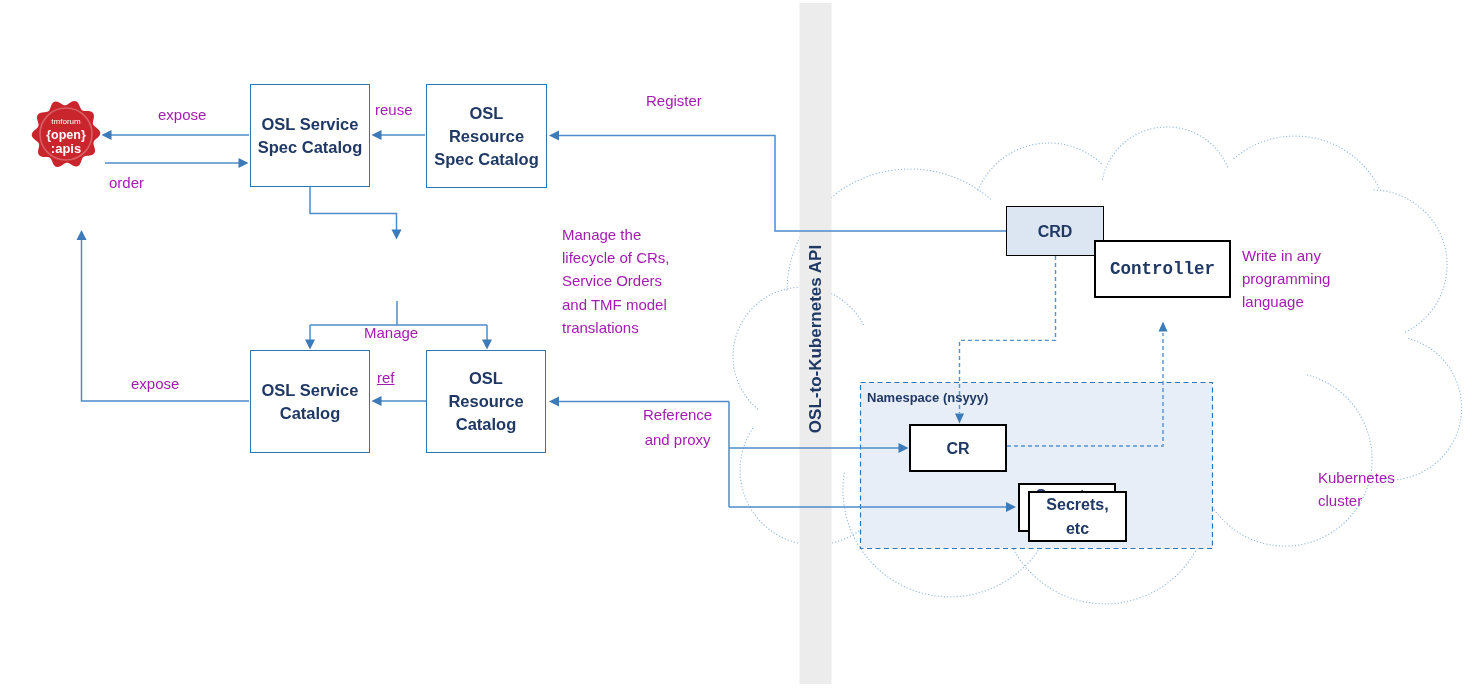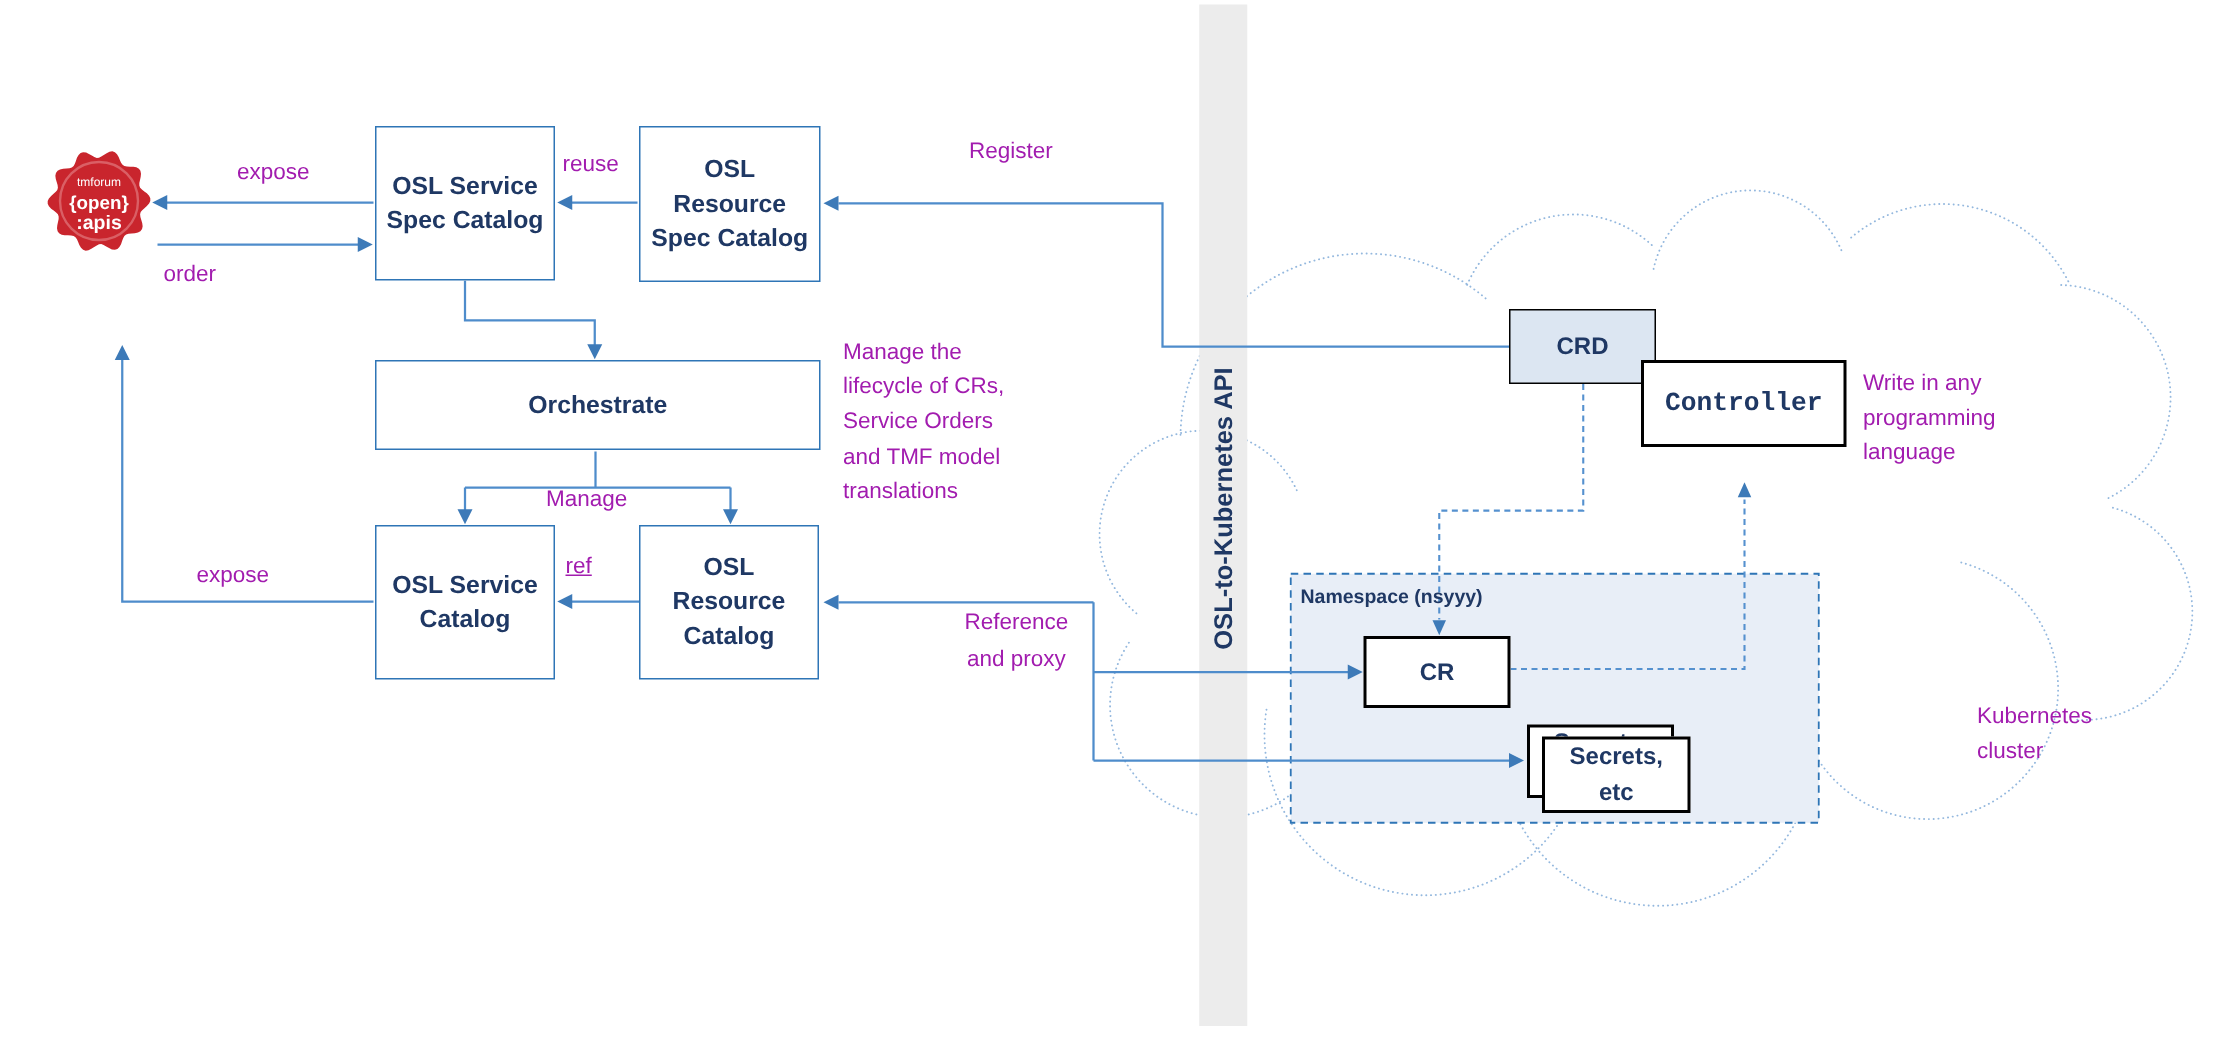--- a/index.html
+++ b/index.html
@@ -86,21 +86,20 @@
     </g>
   </svg>
 
   <div style="position:absolute;left:816px;top:339px;transform:translate(-50%,-50%) rotate(-90deg);
        color:#1f3864;font-weight:bold;font-size:17px;white-space:pre;">OSL-to-Kubernetes API</div>
 
   <div style="position:absolute;left:867px;top:390px;color:#1f3864;font-weight:bold;font-size:13px;">Namespace (nsyyy)</div>
 
   <div class="box" style="left:250px;top:84px;width:120px;height:103px;">OSL Service<br>Spec Catalog</div>
   <div class="box" style="left:426px;top:84px;width:121px;height:104px;">OSL<br>Resource<br>Spec Catalog</div>
-  <div class="box" style="left:250px;top:240px;width:297px;height:60px;">Orchestrate</div>
   <div class="box" style="left:250px;top:350px;width:120px;height:103px;">OSL Service<br>Catalog</div>
   <div class="box" style="left:426px;top:350px;width:120px;height:103px;">OSL<br>Resource<br>Catalog</div>
 
   <div class="kbox" style="left:1006px;top:206px;width:98px;height:50px;background:#dce6f2;border-width:1.4px;">CRD</div>
   <div class="kbox" style="left:1018px;top:483px;width:98px;height:49px;line-height:24px;">Secrets,<br>etc</div>
   <div class="kbox" style="left:1028px;top:491px;width:99px;height:51px;line-height:24px;">Secrets,<br>etc</div>
   <div class="kbox" style="left:1094px;top:240px;width:137px;height:58px;font-family:'Liberation Mono',monospace;font-size:17.5px;">Controller</div>
   <div class="kbox" style="left:909px;top:424px;width:98px;height:48px;">CR</div>
 
   <div class="lbl" style="left:158px;top:106px;">expose</div>

